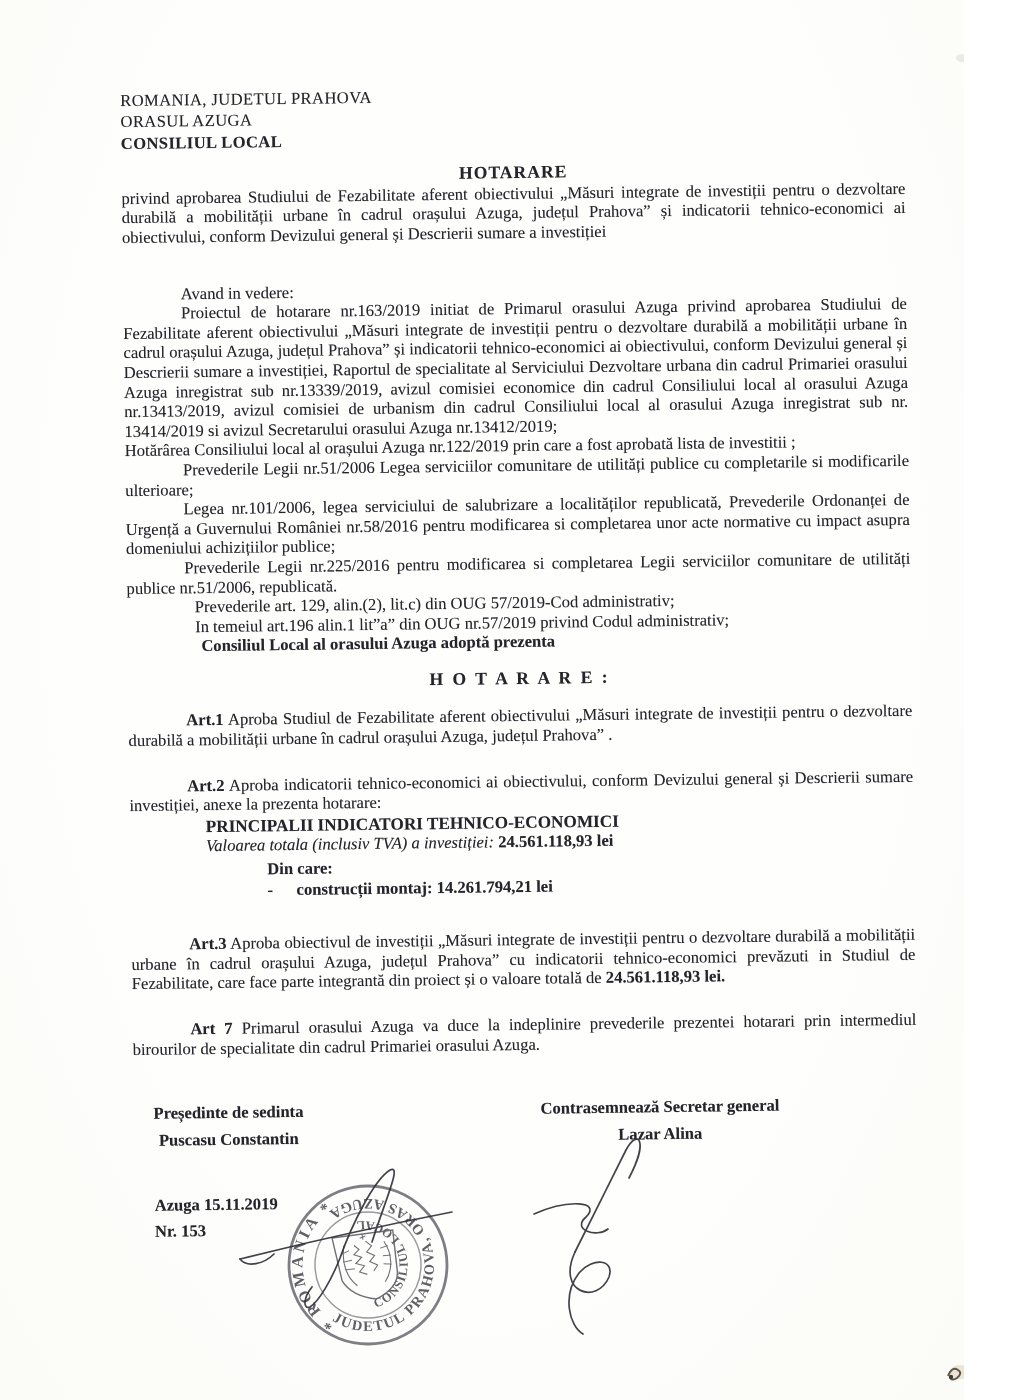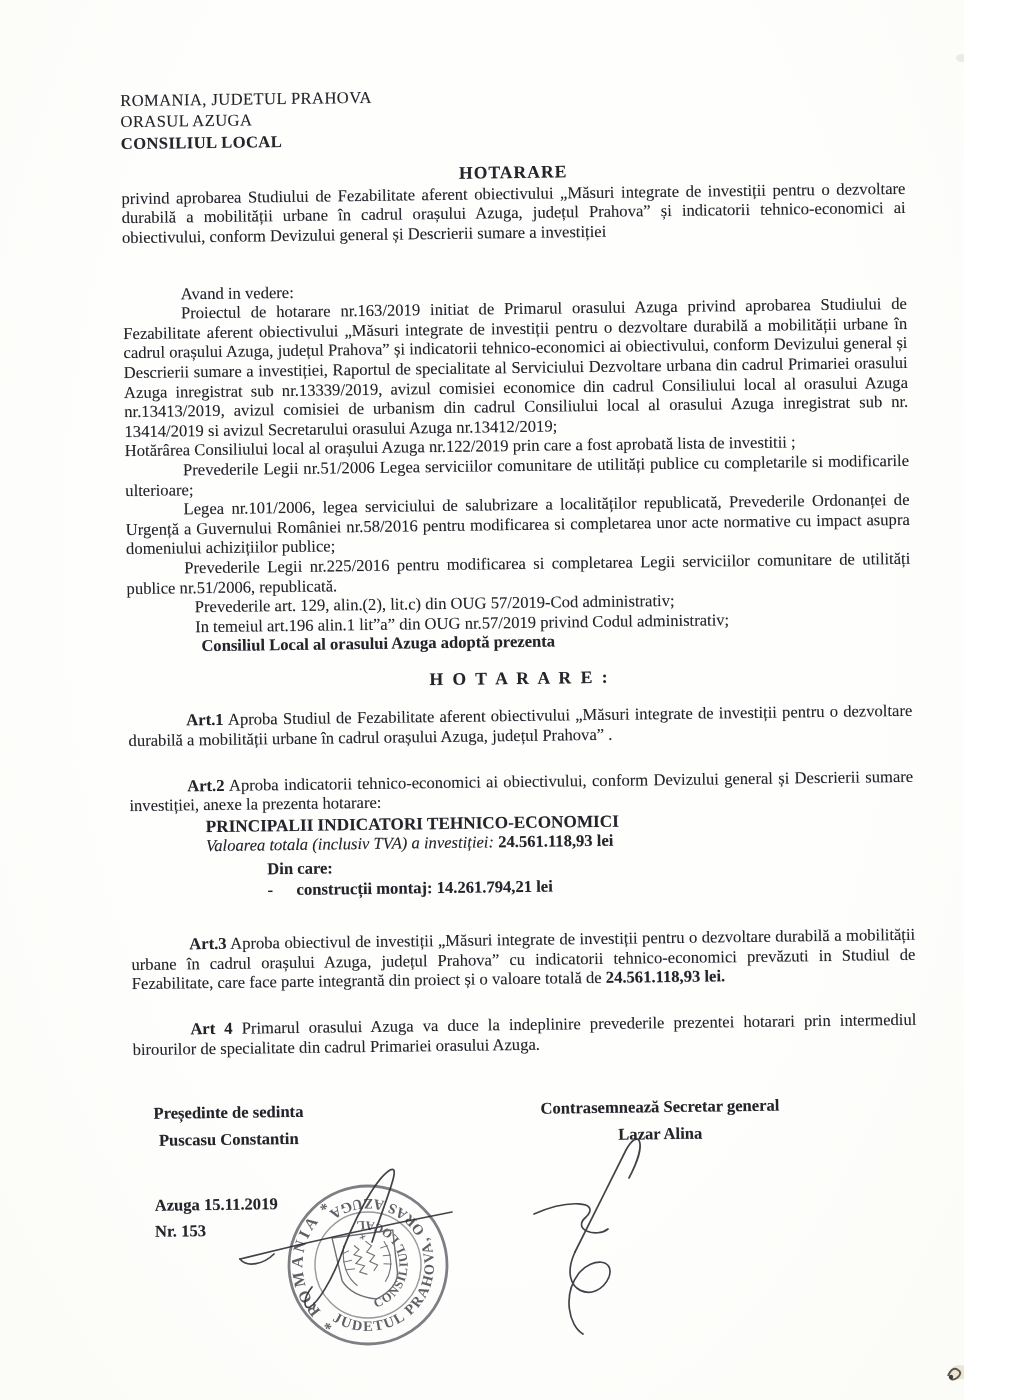--- a/index.html
+++ b/index.html
@@ -96,21 +96,21 @@
 
     <p class="art mt-art2"><b>Art.2</b> <span>Aproba indicatorii tehnico-economici ai obiectivului, conform Devizului general și Descrierii sumare investiției, anexe la prezenta hotarare:</span></p>
 
     <p class="ind-heading">PRINCIPALII INDICATORI TEHNICO-ECONOMICI</p>
     <p class="ind-value"><span class="lbl">Valoarea totala (inclusiv TVA) a investiției:</span> <span class="amt">24.561.118,93 lei</span></p>
     <p class="ind-breakdown">Din care:</p>
     <p class="ind-item"><span class="dash">-</span><span>construcții montaj: 14.261.794,21 lei</span></p>
 
     <p class="art mt-art3"><b>Art.3</b> <span>Aproba obiectivul de investiții „Măsuri integrate de investiții pentru o dezvoltare durabilă a mobilității urbane în cadrul orașului Azuga, județul Prahova” cu indicatorii tehnico-economici prevăzuti in Studiul de Fezabilitate, care face parte integrantă din proiect și o valoare totală de</span> <b>24.561.118,93 lei.</b></p>
 
-    <p class="art mt-art4"><b>Art 4</b> <span>Primarul orasului Azuga va duce la indeplinire prevederile prezentei hotarari prin intermediul birourilor de specialitate din cadrul Primariei orasului Azuga.</span></p>
+    <p class="art mt-art4"><b>Art 7</b> <span>Primarul orasului Azuga va duce la indeplinire prevederile prezentei hotarari prin intermediul birourilor de specialitate din cadrul Primariei orasului Azuga.</span></p>
 
     <div class="sig-row">
       <div class="sig-left">
         <div>Președinte de sedinta</div>
         <div class="sig-name">Puscasu Constantin</div>
       </div>
       <div class="sig-right">
         <div>Contrasemnează Secretar general</div>
         <div class="sig-name">Lazar Alina</div>
       </div>

